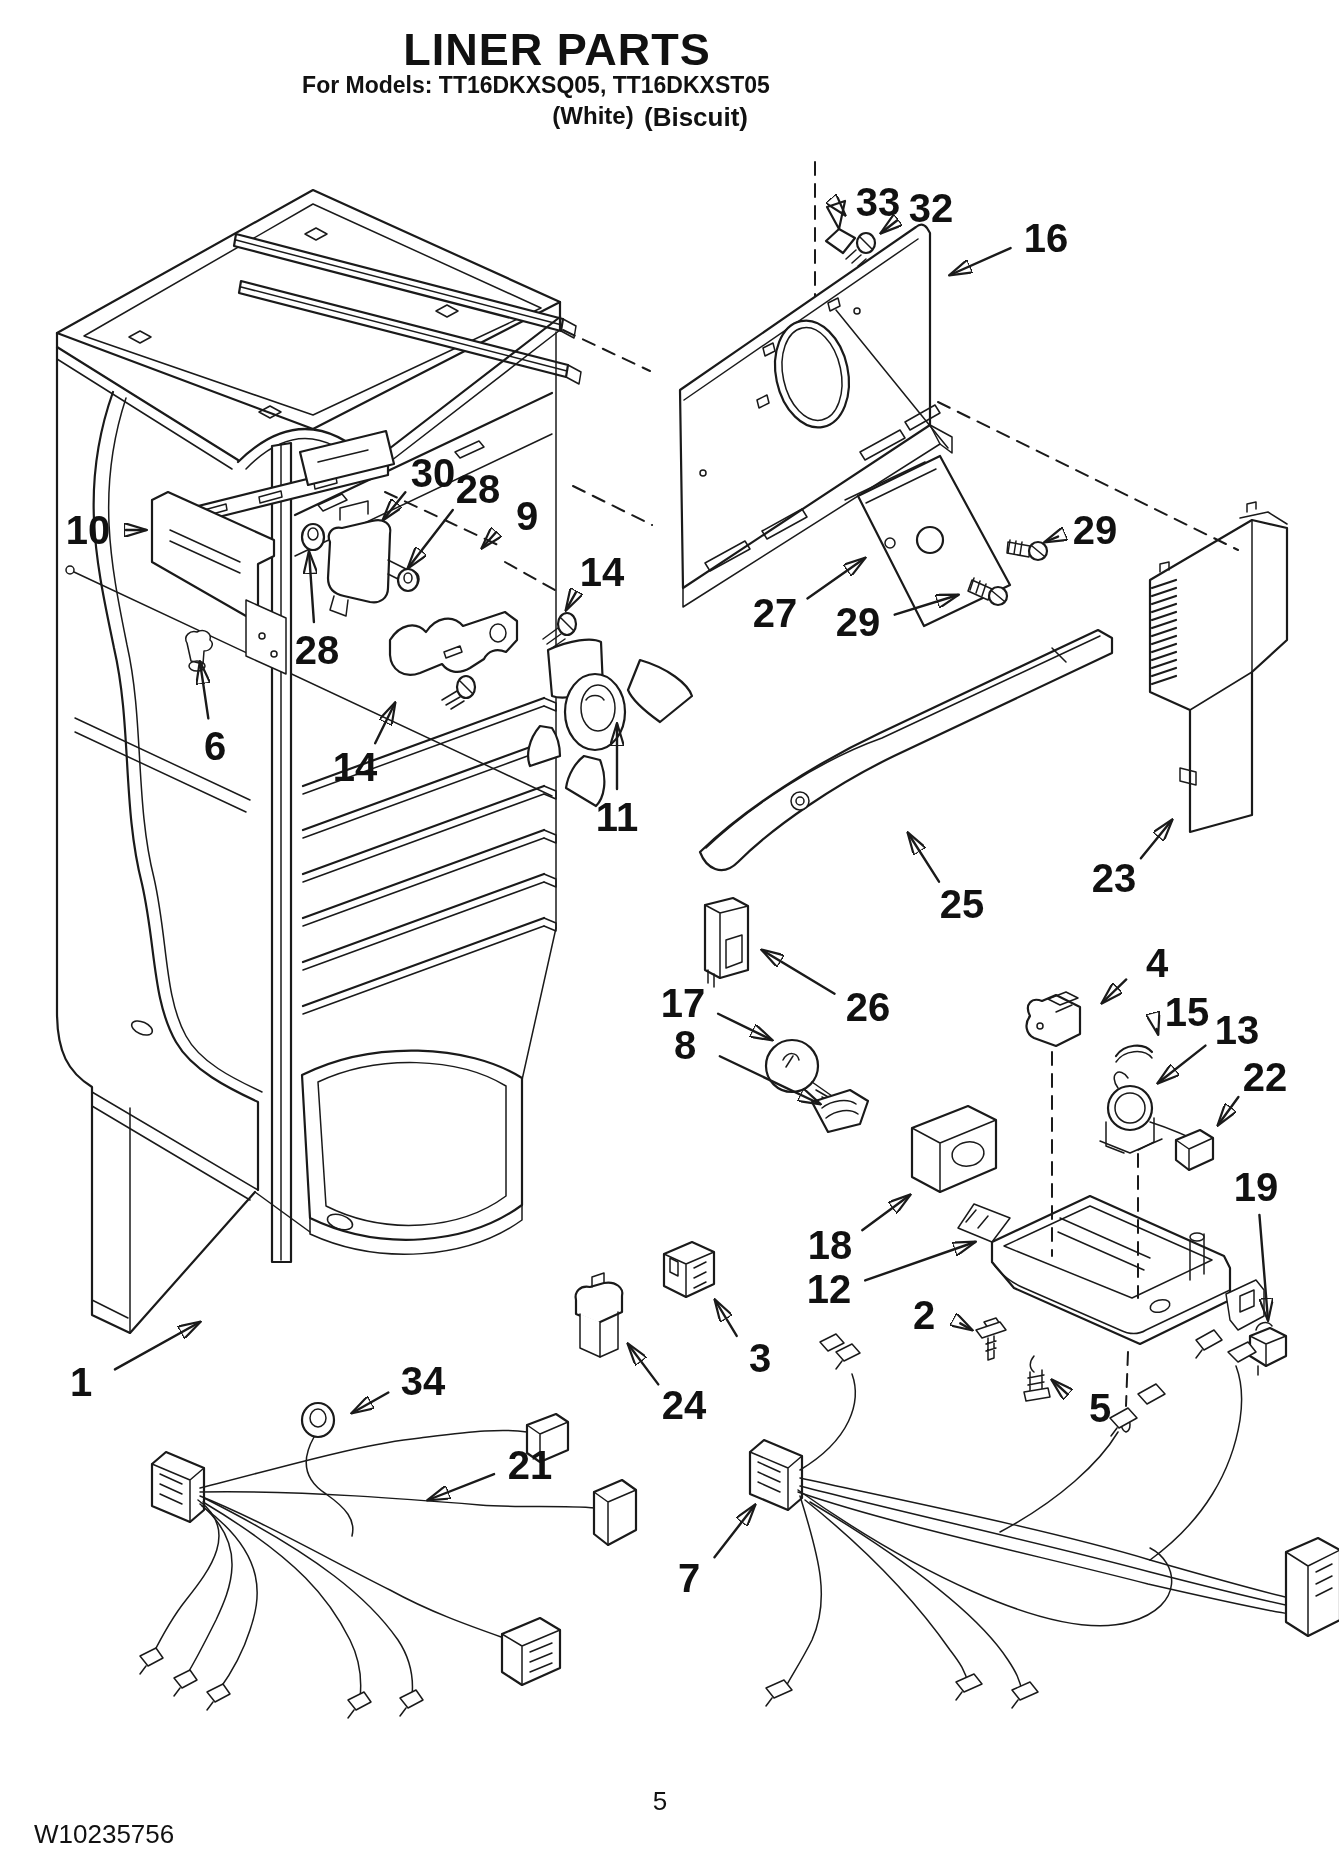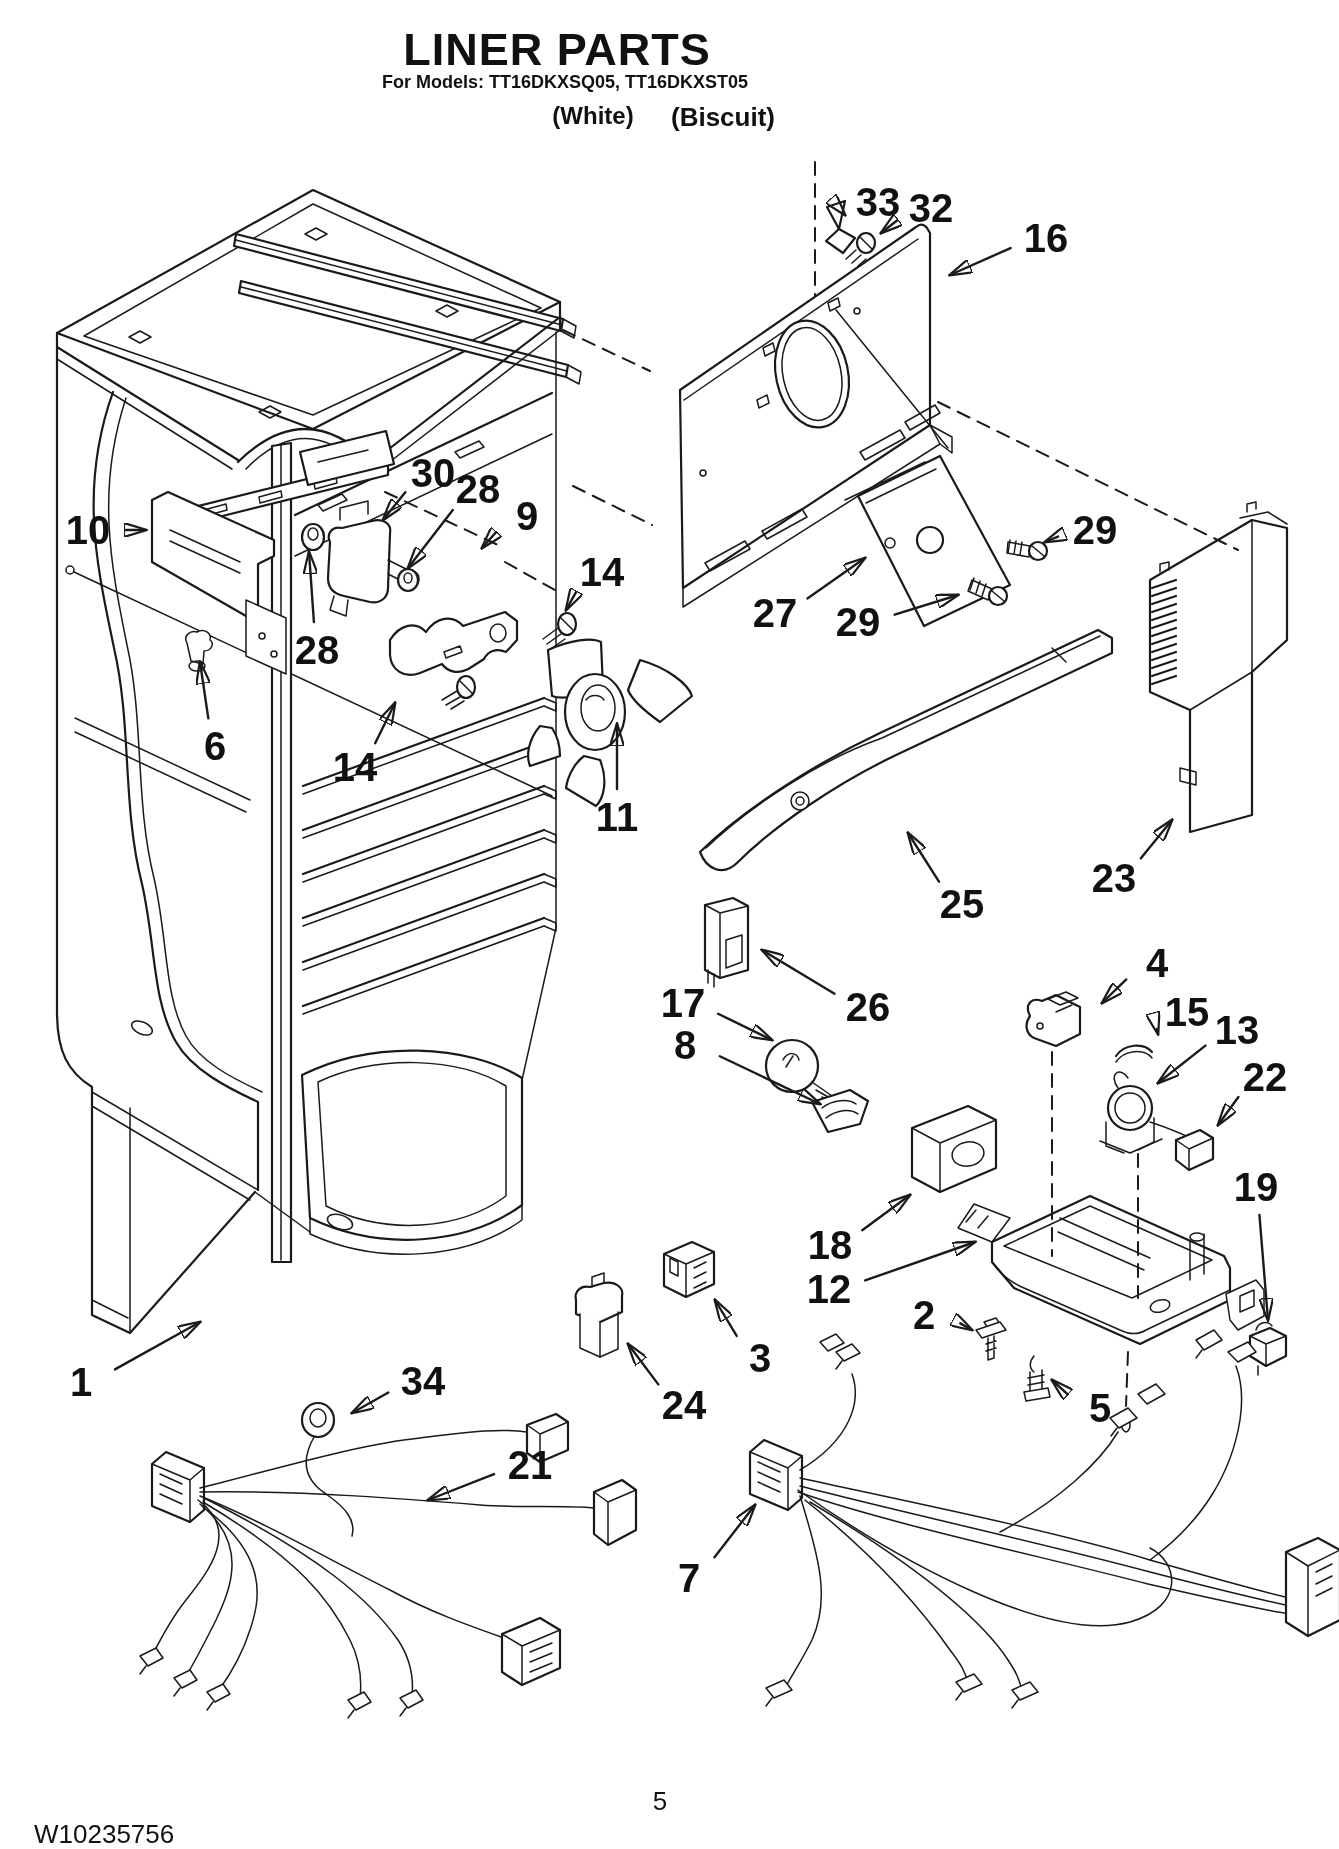--- a/index.html
+++ b/index.html
@@ -3,23 +3,23 @@
 <meta charset="utf-8">
 <style>
   html,body{margin:0;padding:0;background:#e8e8e8;}
   #page{
     position:relative;width:1339px;height:1849px;margin:0 auto;
     background:#ffffff;overflow:hidden;
     font-family:"Liberation Sans", sans-serif;color:#111;
   }
   .hdr{position:absolute;white-space:nowrap;transform:translateX(-50%);font-weight:700;}
   #title{top:24px;left:557px;font-size:45px;letter-spacing:1px;}
-  #models{top:72px;left:565px;font-size:18px;}
+  #models{top:72px;left:536px;font-size:23px;}
   #color-left{top:102px;left:553px;font-size:24px;margin-left:40px;}
-  #color-right{top:102px;left:696px;font-size:26px;margin-left:27px;}
+  #color-right{top:102px;left:696px;font-size:26px;}
   #doc-number{position:absolute;left:34px;top:1786px;font-size:26px;font-weight:400;margin-top:33px;}
   #page-number{position:absolute;left:660px;top:1786px;font-size:26px;font-weight:400;transform:translateX(-50%);}
   svg{position:absolute;left:0;top:0;}
   
   #diagram path,#diagram line,#diagram ellipse,#diagram circle,#diagram polyline{
     stroke:#1a1a1a;stroke-width:2.2;fill:none;stroke-linecap:round;stroke-linejoin:round;
   }
   #diagram .fw{fill:#ffffff;}
   #diagram .thin{stroke-width:1.5;}
   #diagram .dash{stroke-dasharray:13 9;stroke-width:2;}

